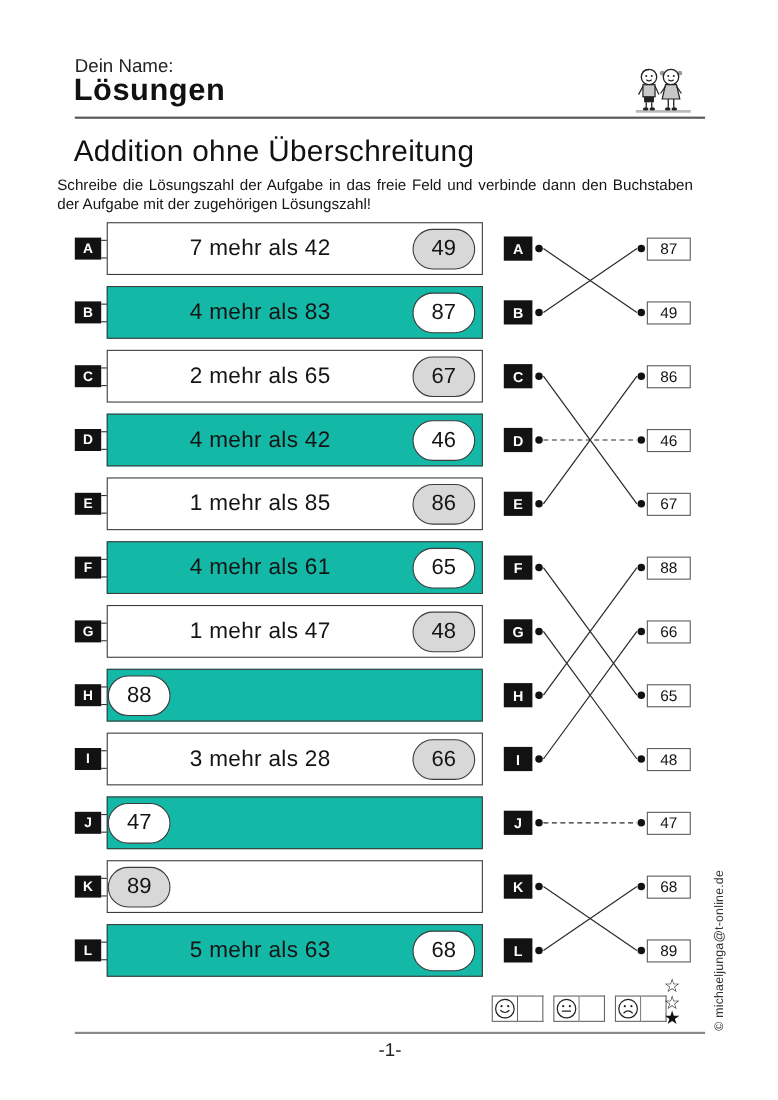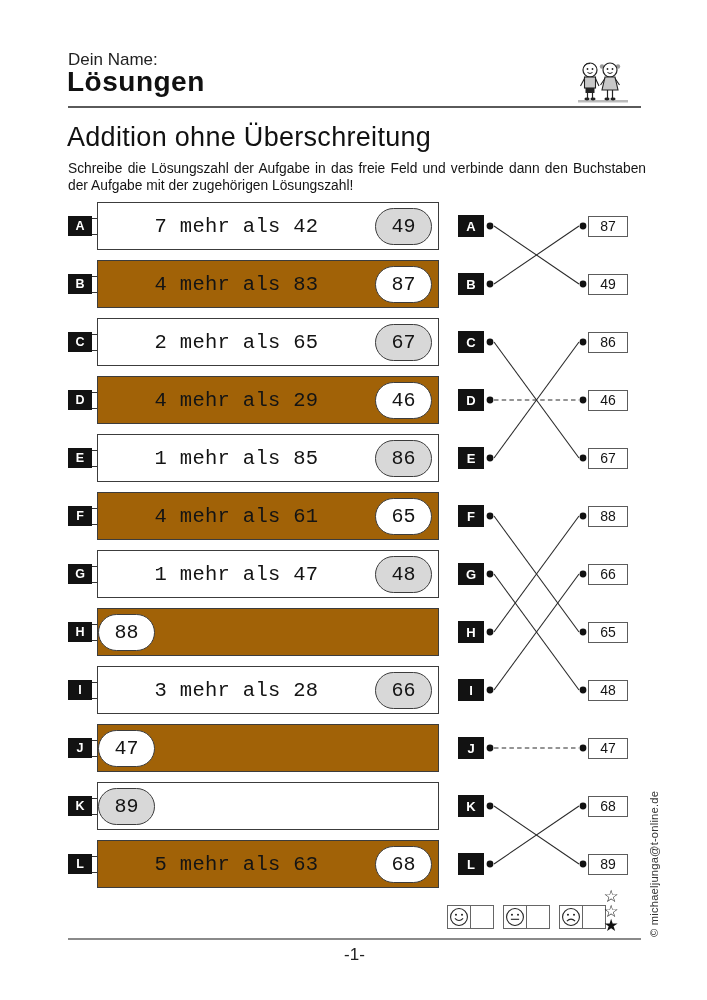--- a/index.html
+++ b/index.html
@@ -7,35 +7,35 @@
     position:relative; width:707px; height:1000px; background:#fff;
     font-family:"Liberation Sans", sans-serif; color:#111; overflow:hidden;
   }
   
   .name-label{position:absolute; left:68px; top:50px; font-size:17px; color:#222;}
   .page-title{position:absolute; left:67px; top:66px; margin:0; font-size:28px; font-weight:700; letter-spacing:.5px;}
   .top-rule{position:absolute; left:68px; top:106px; width:573px; height:2px; background:#5a5a5a;}
   .kids{position:absolute; left:576px; top:60px;}
   
   .ws-title{position:absolute; left:67px; top:122px; margin:0; font-size:27px; font-weight:400; letter-spacing:.3px;}
-  .instructions{position:absolute; left:68px; top:160px; width:578px; margin:0; font-size:13.8px; line-height:1.25; text-align:justify; color:#151515;}
+  .instructions{position:absolute; left:52px; top:160px; width:578px; margin:0; font-size:13.8px; line-height:1.25; text-align:justify; color:#151515;}
   
   .tasks{position:absolute; left:68px; top:202px; width:371px;}
   .task-row{position:relative; height:48px; margin-bottom:10px;}
   .letter-box{
     position:absolute; left:0; top:14px; width:24px; height:20px; background:#121212;
     color:#fff; font-size:12.5px; font-weight:bold; display:flex; align-items:center; justify-content:center;
   }
   .connector{position:absolute; left:24px; top:16px; width:6px; height:15px;
     border-top:1.5px solid #333; border-bottom:1.5px solid #333;}
   .task-box{
     position:absolute; left:29px; top:0; width:342px; height:48px; box-sizing:border-box;
-    border:1.6px solid #3c3c3c; background:#fff; display:flex; align-items:center;font-family:Liberation Mono, monospace;
-  }
-  .task-row.shaded .task-box{background:#a16207;}
+    border:1.6px solid #3c3c3c; background:#fff; display:flex; align-items:center;
+  }
+  .task-row.shaded .task-box{background:#14b8a6;}
   .task-text{flex:1; text-align:center; font-size:20.5px; letter-spacing:.3px; color:#141414;}
   .answer-oval{
     flex:none; width:57px; height:37px; box-sizing:border-box; margin-right:6px;
     border:1.4px solid #3c3c3c; border-radius:19px; background:#d8d8d8;
     display:flex; align-items:center; justify-content:center; font-size:20px; color:#141414;
   }
   .task-row.shaded .answer-oval{background:#fff;}
   
   .match-panel{position:absolute; left:450px; top:202px; width:240px; height:692px;}
   .match-panel svg{position:absolute; left:0; top:0;}
@@ -127,21 +127,21 @@
         <div class="connector"></div>
         <div class="task-box">
           <div class="task-text">2 mehr als 65</div>
           <div class="answer-oval">67</div>
         </div>
       </div>
       <div class="task-row shaded">
         <div class="letter-box">D</div>
         <div class="connector"></div>
         <div class="task-box">
-          <div class="task-text">4 mehr als 29</div>
+          <div class="task-text">4 mehr als 42</div>
           <div class="answer-oval">46</div>
         </div>
       </div>
       <div class="task-row">
         <div class="letter-box">E</div>
         <div class="connector"></div>
         <div class="task-box">
           <div class="task-text">1 mehr als 85</div>
           <div class="answer-oval">86</div>
         </div>

